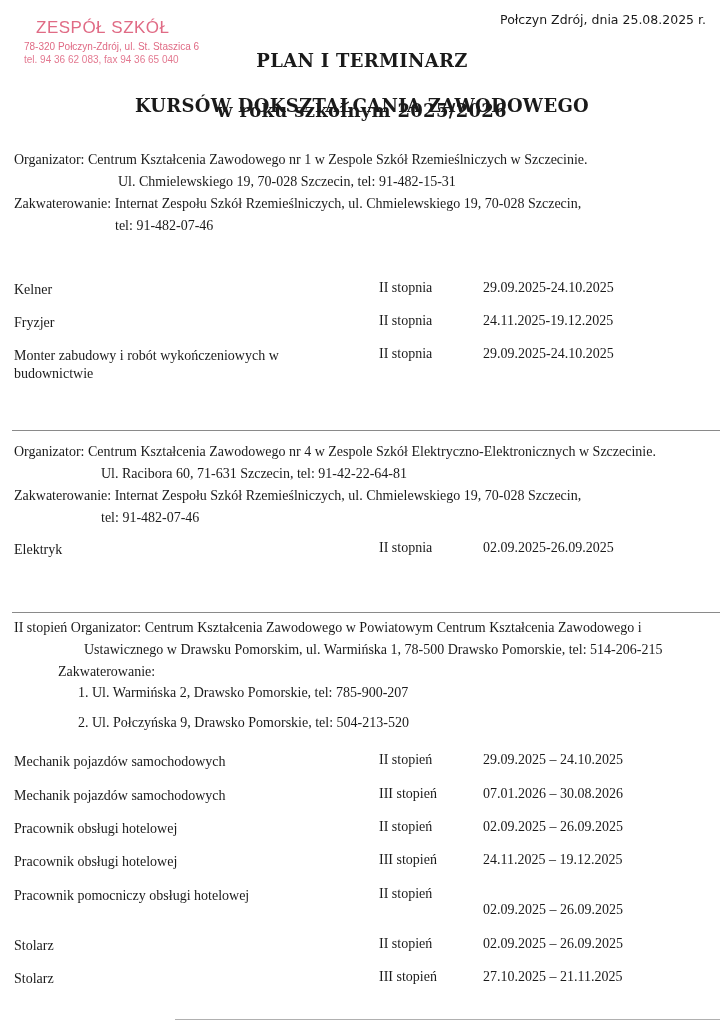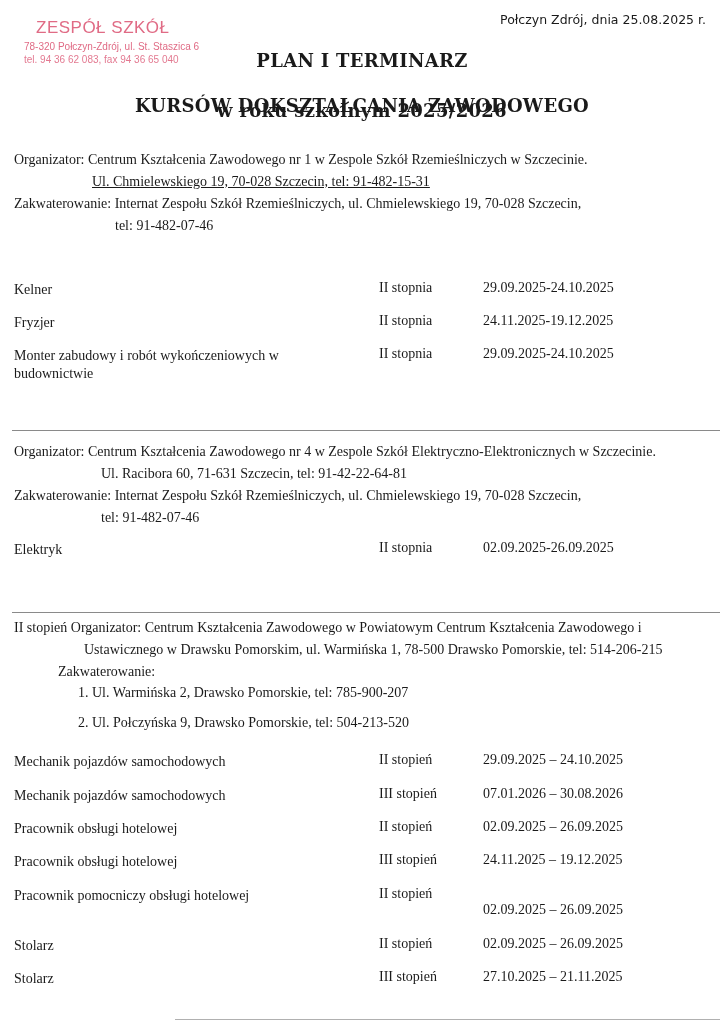--- a/index.html
+++ b/index.html
@@ -27,21 +27,21 @@
 </div>
 
 <div class="abs date">Połczyn Zdrój, dnia 25.08.2025 r.</div>
 
 <div class="abs title" style="top:50px;">PLAN  I  TERMINARZ</div>
 <div class="abs title" style="top:75px;margin-top:20px;">KURSÓW  DOKSZTAŁCANIA ZAWODOWEGO</div>
 <div class="abs title" style="top:100px;">w  roku  szkolnym 2025/2026</div>
 
 <div>
   <div class="abs txt col1" style="top:152px;">Organizator: Centrum Kształcenia Zawodowego nr 1 w Zespole Szkół Rzemieślniczych w Szczecinie.</div>
-  <div class="abs txt" style="left:92px; top:174px;text-decoration:underline;">Ul. Chmielewskiego 19, 70-028 Szczecin, tel: 91-482-15-31</div>
+  <div class="abs txt" style="left:118px; top:174px;">Ul. Chmielewskiego 19, 70-028 Szczecin, tel: 91-482-15-31</div>
   <div class="abs txt col1" style="top:196px;">Zakwaterowanie: Internat Zespołu Szkół Rzemieślniczych, ul. Chmielewskiego 19, 70-028 Szczecin,</div>
   <div class="abs txt" style="left:115px; top:218px;">tel: 91-482-07-46</div>
 
   <div class="abs txt col1" style="top:282px;">Kelner</div>
   <div class="abs txt col2" style="top:280px;">II stopnia</div>
   <div class="abs txt col3" style="top:280px;">29.09.2025-24.10.2025</div>
 
   <div class="abs txt col1" style="top:315px;">Fryzjer</div>
   <div class="abs txt col2" style="top:313px;">II stopnia</div>
   <div class="abs txt col3" style="top:313px;">24.11.2025-19.12.2025</div>

